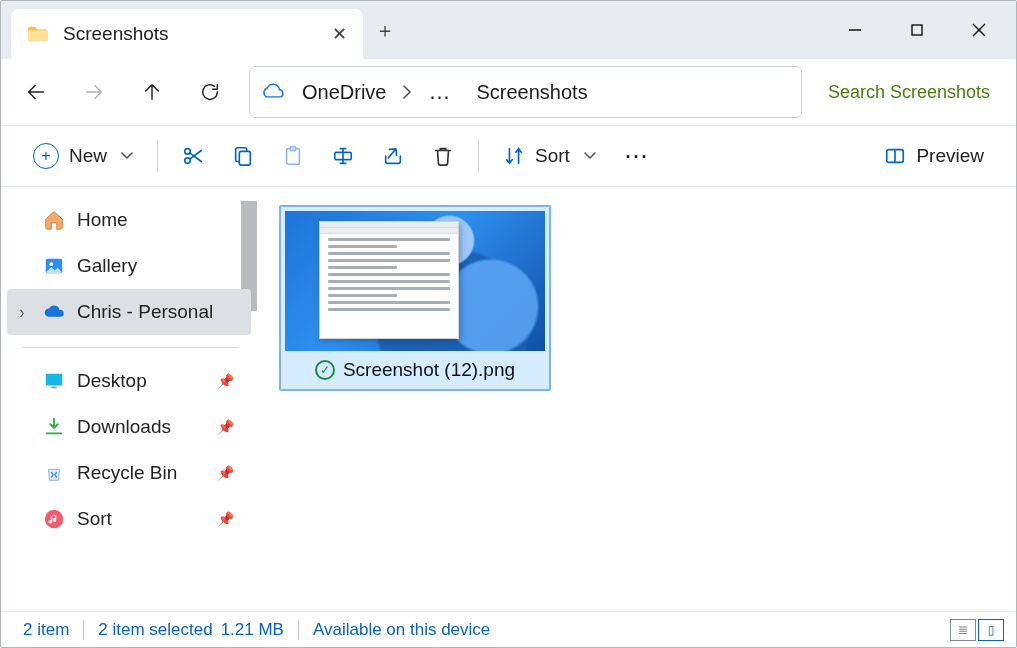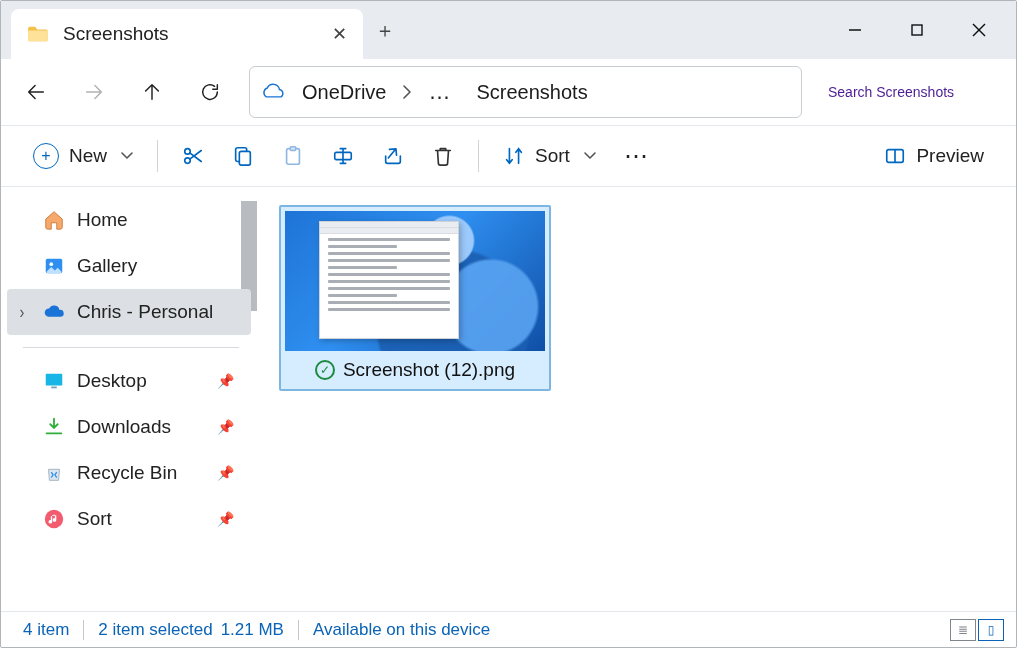--- a/index.html
+++ b/index.html
@@ -95,22 +95,22 @@
     font-size: 20px;
     color:#1b1b1b;
     gap: 8px;
   }
   .address-seg { display:flex; align-items:center; gap:12px; padding: 4px 8px; border-radius:4px;}
   .chevron-small { color:#555; font-size:14px;}
   .ellipsis { font-size: 22px; color:#222; padding: 0 8px; letter-spacing:2px;}
   .searchbox {
     width: 194px; height: 46px;
     display:flex;align-items:center;
-    font-size: 14px;
-    color:#4c1d95;
+    font-size: 18px;
+    color:#4d7c0f;
     padding-left: 14px;
   }
 
   
   .toolbar {
     height: 62px;
     border-top: 1px solid #e4e7eb;
     border-bottom: 1px solid #e4e7eb;
     display:flex;
     align-items:center;
@@ -449,21 +449,21 @@
         </div>
         <div class="filelabel" data-interactable="false">
           <span class="check-badge" data-interactable="false">✓</span>
           <span data-interactable="false">Screenshot (12).png</span>
         </div>
       </div>
     </div>
   </div>
 
   <div class="statusbar" data-interactable="false">
-    <div class="sb-seg" data-interactable="false">4 item</div>
+    <div class="sb-seg" data-interactable="false">2 item</div>
     <div class="sb-sep" data-interactable="false"></div>
     <div class="sb-seg" style="display:flex;gap:8px;" data-interactable="false">
       <span data-interactable="false">2 item selected</span>
       <span data-interactable="false">1.21 MB</span>
     </div>
     <div class="sb-sep" data-interactable="false"></div>
     <div class="sb-seg" data-interactable="false">Available on this device</div>
     <div class="view-toggles" data-interactable="false">
       <div class="vt secondary" data-interactable="true">≣</div>
       <div class="vt" data-interactable="true">▯</div>

